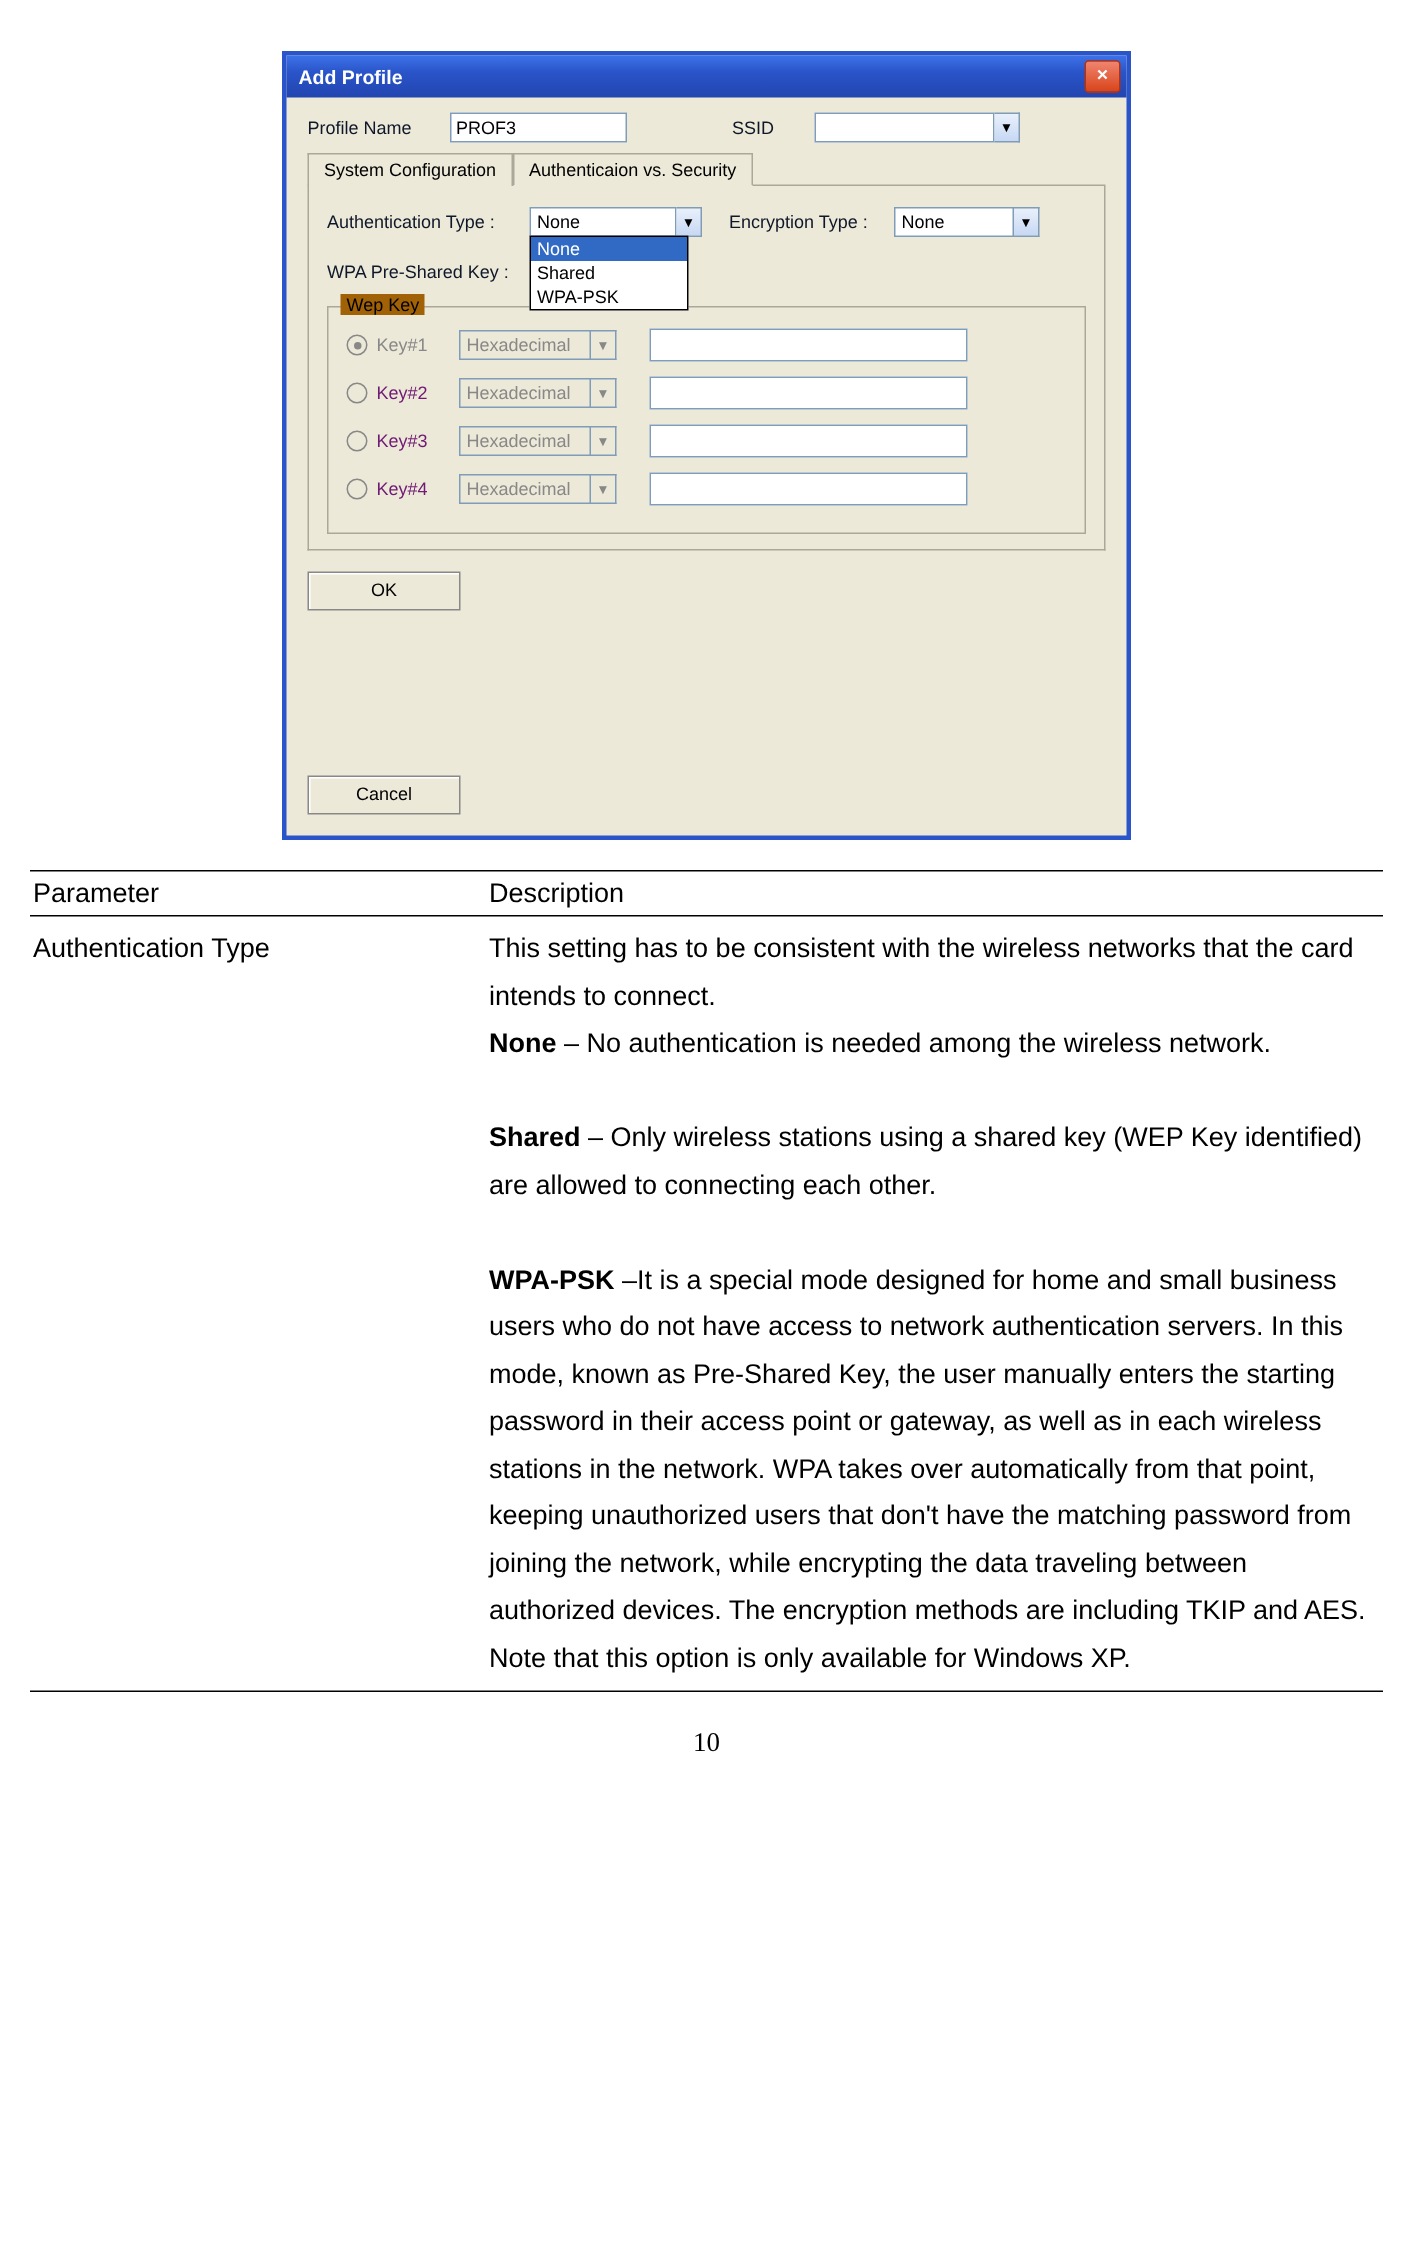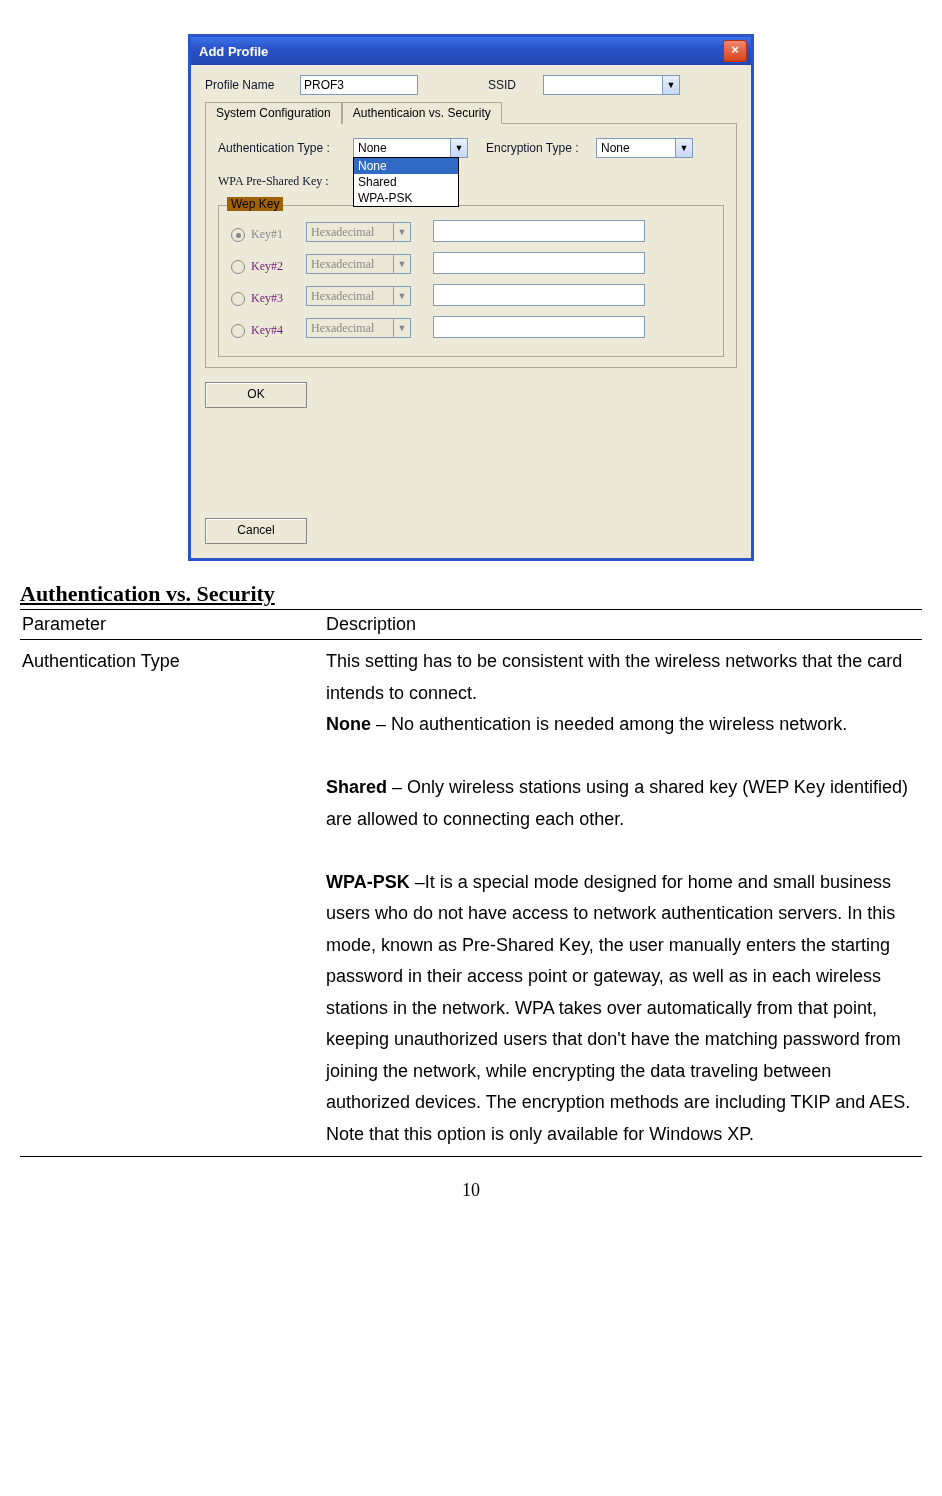--- a/index.html
+++ b/index.html
@@ -146,23 +146,22 @@
   }
   .legend {
     position:absolute;
     top:-9px;left:8px;
     background:#a16207;
     padding:0 4px;
     font-size:12px;
   }
   .wep-row {
     display:flex;
-    align-items:flex-end;
+    align-items:center;
     margin-bottom:10px;
-    font-family:Liberation Serif, serif;
   }
   .radio {
     width:12px;height:12px;border-radius:50%;
     border:1px solid #888;background:#ece9d8;
     margin-right:6px;display:inline-flex;align-items:center;justify-content:center;
   }
   .radio.selected::after{
     content:"";width:5px;height:5px;border-radius:50%;background:#888;display:block;
   }
   .keylbl{font-size:12px;color:#aaa;}
@@ -263,21 +262,21 @@
             </div>
           </div>
           <span class="lbl" style="width:110px;">Encryption Type :</span>
           <div class="dropdown">
             <div class="dbox" style="width:70px;">None</div>
             <div class="dbtn">▼</div>
           </div>
         </div>
 
         <div class="row" style="margin-top:16px;">
-          <span class="lbl" style="width:135px;font-family:Liberation Serif, serif;">WPA Pre-Shared Key :</span>
+          <span class="lbl" style="width:135px;">WPA Pre-Shared Key :</span>
         </div>
 
         <div class="fieldset">
           <div class="legend">Wep Key</div>
 
           <div class="wep-row">
             <span class="radio selected"></span>
             <span class="keylbl" style="width:55px;">Key#1</span>
             <div class="dropdown disabled">
               <div class="dbox" style="width:78px;color:#888;">Hexadecimal</div>
@@ -318,21 +317,20 @@
 
       <div class="btnrow">
         <div class="xp-btn">OK</div>
         <div class="xp-btn">Cancel</div>
       </div>
 
     </div>
   </div>
 
   <div class="doc">
-    <div class="section-title">Authentication vs. Security</div>
     <table class="param">
       <tbody>
           <tr>
         <th>Parameter</th>
         <th>Description</th>
       </tr>
       <tr>
         <td class="pname">Authentication Type</td>
         <td>
           <span>This setting has to be consistent with the wireless networks that the card intends to connect.</span><br>

